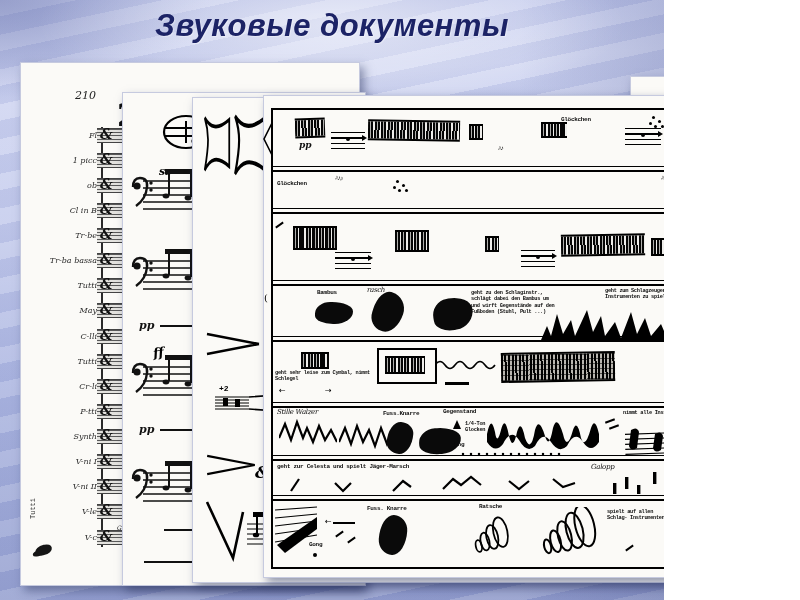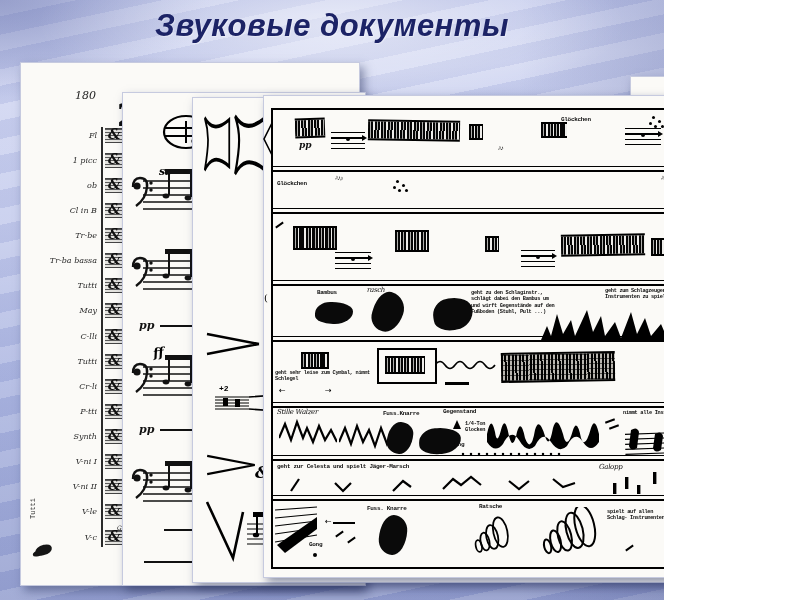--- a/index.html
+++ b/index.html
@@ -15,21 +15,21 @@
     font-size:31px;font-weight:bold;font-style:italic;color:#1c2366;letter-spacing:.5px;
     text-shadow:1px 1px 1px rgba(255,255,255,.4);}
   .page{position:absolute;background:#fbfaf7;border:1px solid #c6cadf;
     box-shadow:4px 5px 9px rgba(45,55,100,.5);box-sizing:border-box;}
   
   #pageA{left:20px;top:62px;width:340px;height:524px;z-index:1;}
   .pa-tempo{position:absolute;left:54px;top:26px;font:italic 11px "DejaVu Serif",serif;color:#222;}
   .pa-number{position:absolute;left:96px;top:10px;font:bold 31px "DejaVu Serif",serif;color:#0b0b0b;letter-spacing:1px;margin-top:24px;}
   .pa-systems{position:absolute;left:0;right:6px;top:60px;bottom:36px;display:flex;flex-direction:column;justify-content:space-between;}
   .pa-row{display:flex;align-items:center;height:24px;}
-  .pa-label{width:76px;text-align:right;padding-right:8px;font:italic 8px "DejaVu Serif",serif;color:#2a2a2a;white-space:nowrap;}
+  .pa-label{width:76px;text-align:right;font:italic 8px "DejaVu Serif",serif;color:#2a2a2a;white-space:nowrap;}
   .pa-staff{flex:1;height:13px;position:relative;border-top:1px solid #444;border-bottom:1px solid #444;
     background:repeating-linear-gradient(180deg,#5a5a5a 0 1px,#e4e3df 1px 3.2px);}
   .pa-clef{position:absolute;left:3px;top:-3px;font:bold italic 14px "DejaVu Serif",serif;color:#111;}
   .pa-note{position:absolute;left:30px;top:4px;width:5px;height:4px;background:#222;border-radius:50%;
     box-shadow:14px 1px 0 #222;}
   .pa-barline{position:absolute;left:80px;top:64px;bottom:38px;width:2px;background:#2a2a2a;}
   .pa-tutti{position:absolute;left:8px;bottom:66px;font:7px "Liberation Mono",monospace;color:#333;
     writing-mode:vertical-rl;transform:rotate(180deg);}
   .pa-gp{position:absolute;left:96px;bottom:54px;font:italic 6px "DejaVu Serif",serif;color:#222;}
   .pa-blot{position:absolute;left:14px;bottom:30px;width:17px;height:10px;background:#151515;
@@ -114,21 +114,21 @@
       <g id="horn">
         <path d="M30,3 C16,9 8,7 2,2 C7,10 7,16 2,30 C8,24 16,22 30,28 Z" fill="none" stroke="#000" stroke-width="2"></path>
       </g>
       <g id="wedge" stroke="#000" stroke-width="2.4" fill="none">
         <path d="M0,2 L52,12 M0,22 L52,12"></path>
       </g>
     </defs>
   </svg>
 
   <div class="page" id="pageA">
-    <span class="pa-tempo">180</span>
+    <span class="pa-tempo">210</span>
     <span class="pa-number">250</span>
     <div class="pa-barline"></div>
     <div class="pa-systems">
         <div class="pa-row">
           <span class="pa-label">Fl</span>
           <div class="pa-staff">
             <span class="pa-clef">&amp;</span>
             <span class="pa-note"></span>
           </div>
         </div>
@@ -450,21 +450,21 @@
         <svg class="abs" style="left:10px;top:12px" width="300" height="24">
           <g stroke="#000" stroke-width="2.2" fill="none">
             <path d="M8,18 L16,6"></path>
             <path d="M52,10 L60,18 L68,10"></path>
             <path d="M110,18 L120,8 L128,14"></path>
             <path d="M160,16 L170,6 L178,12 L188,4 L198,12"></path>
             <path d="M226,8 L236,16 L246,8"></path>
             <path d="M270,6 L280,14 L292,10"></path>
           </g>
         </svg>
-        <span class="lbl it" style="left:326px;top:2px">Galopp</span>
+        <span class="lbl it" style="left:318px;top:2px">Galopp</span>
         <svg class="abs" style="left:336px;top:6px" width="152" height="30">
           <g fill="#000">
             <rect x="4" y="16" width="3.4" height="11"></rect>
               <rect x="16" y="10" width="3.4" height="12"></rect>
             <rect x="28" y="18" width="3.4" height="9"></rect>
               <rect x="44" y="5" width="3.4" height="12"></rect>
             <rect x="56" y="13" width="3.4" height="11"></rect>
               <rect x="68" y="19" width="3.4" height="9"></rect>
             <rect x="84" y="7" width="3.4" height="12"></rect>
               <rect x="96" y="15" width="3.4" height="10"></rect>

